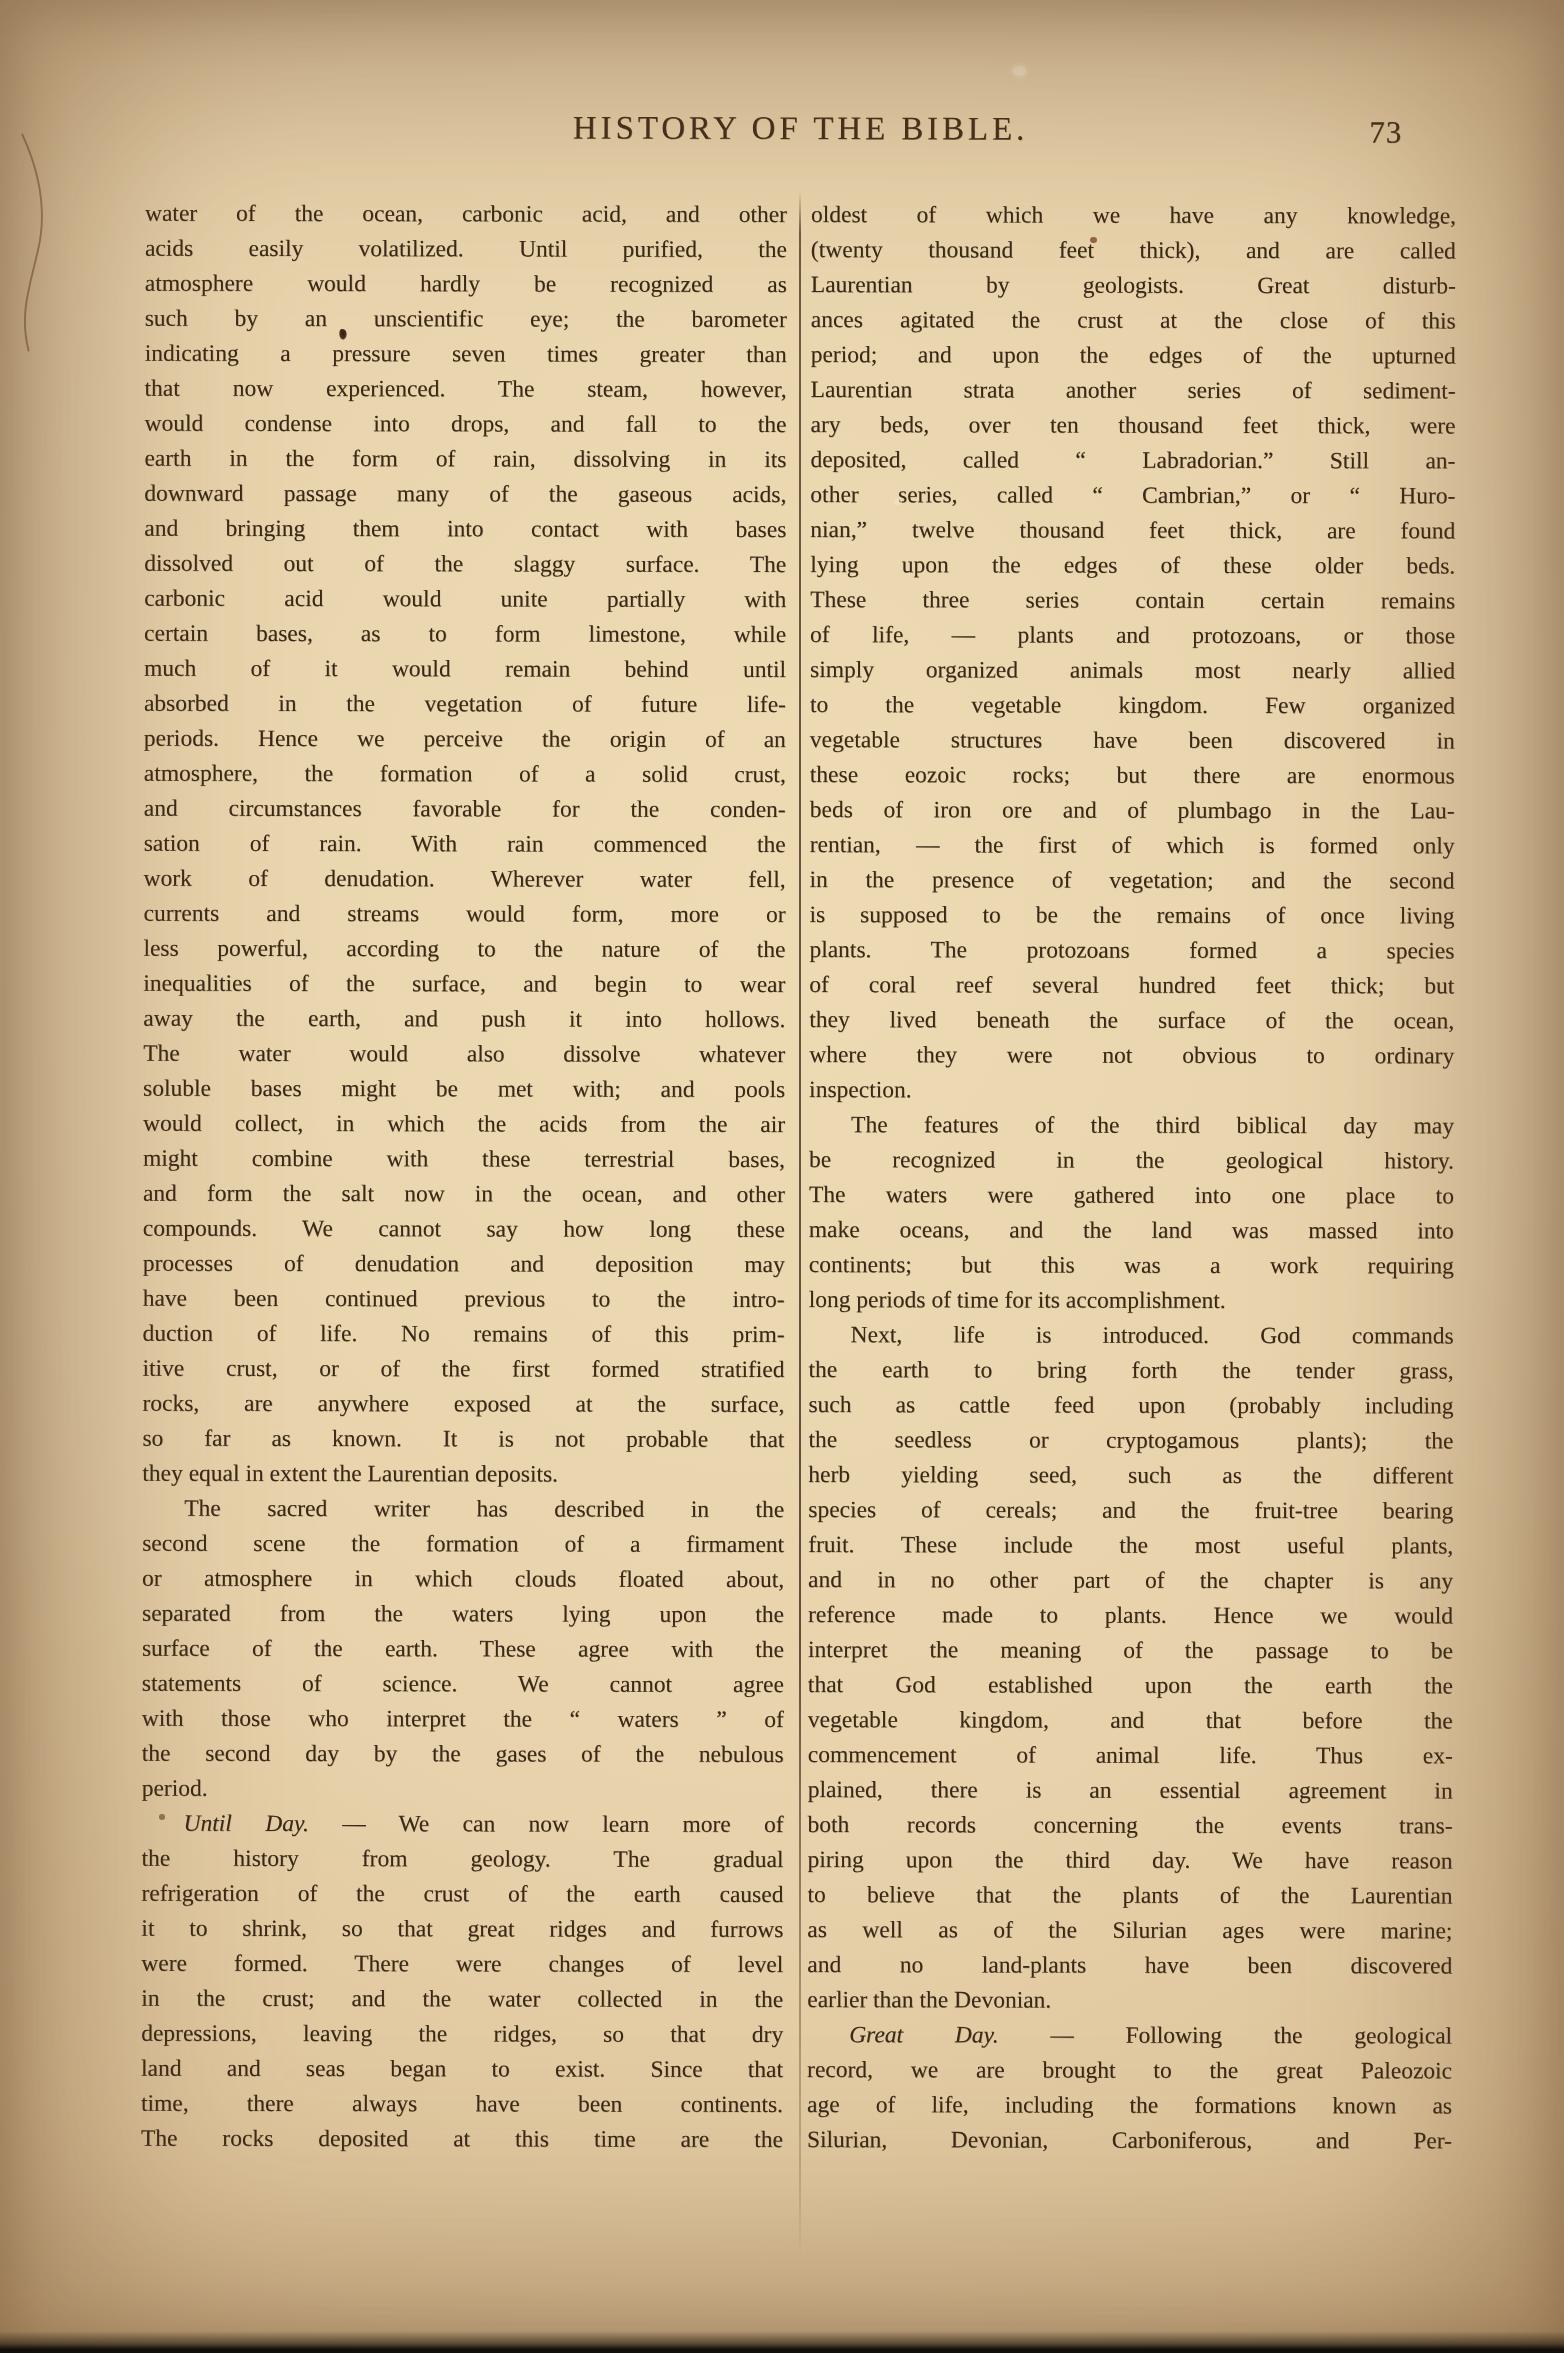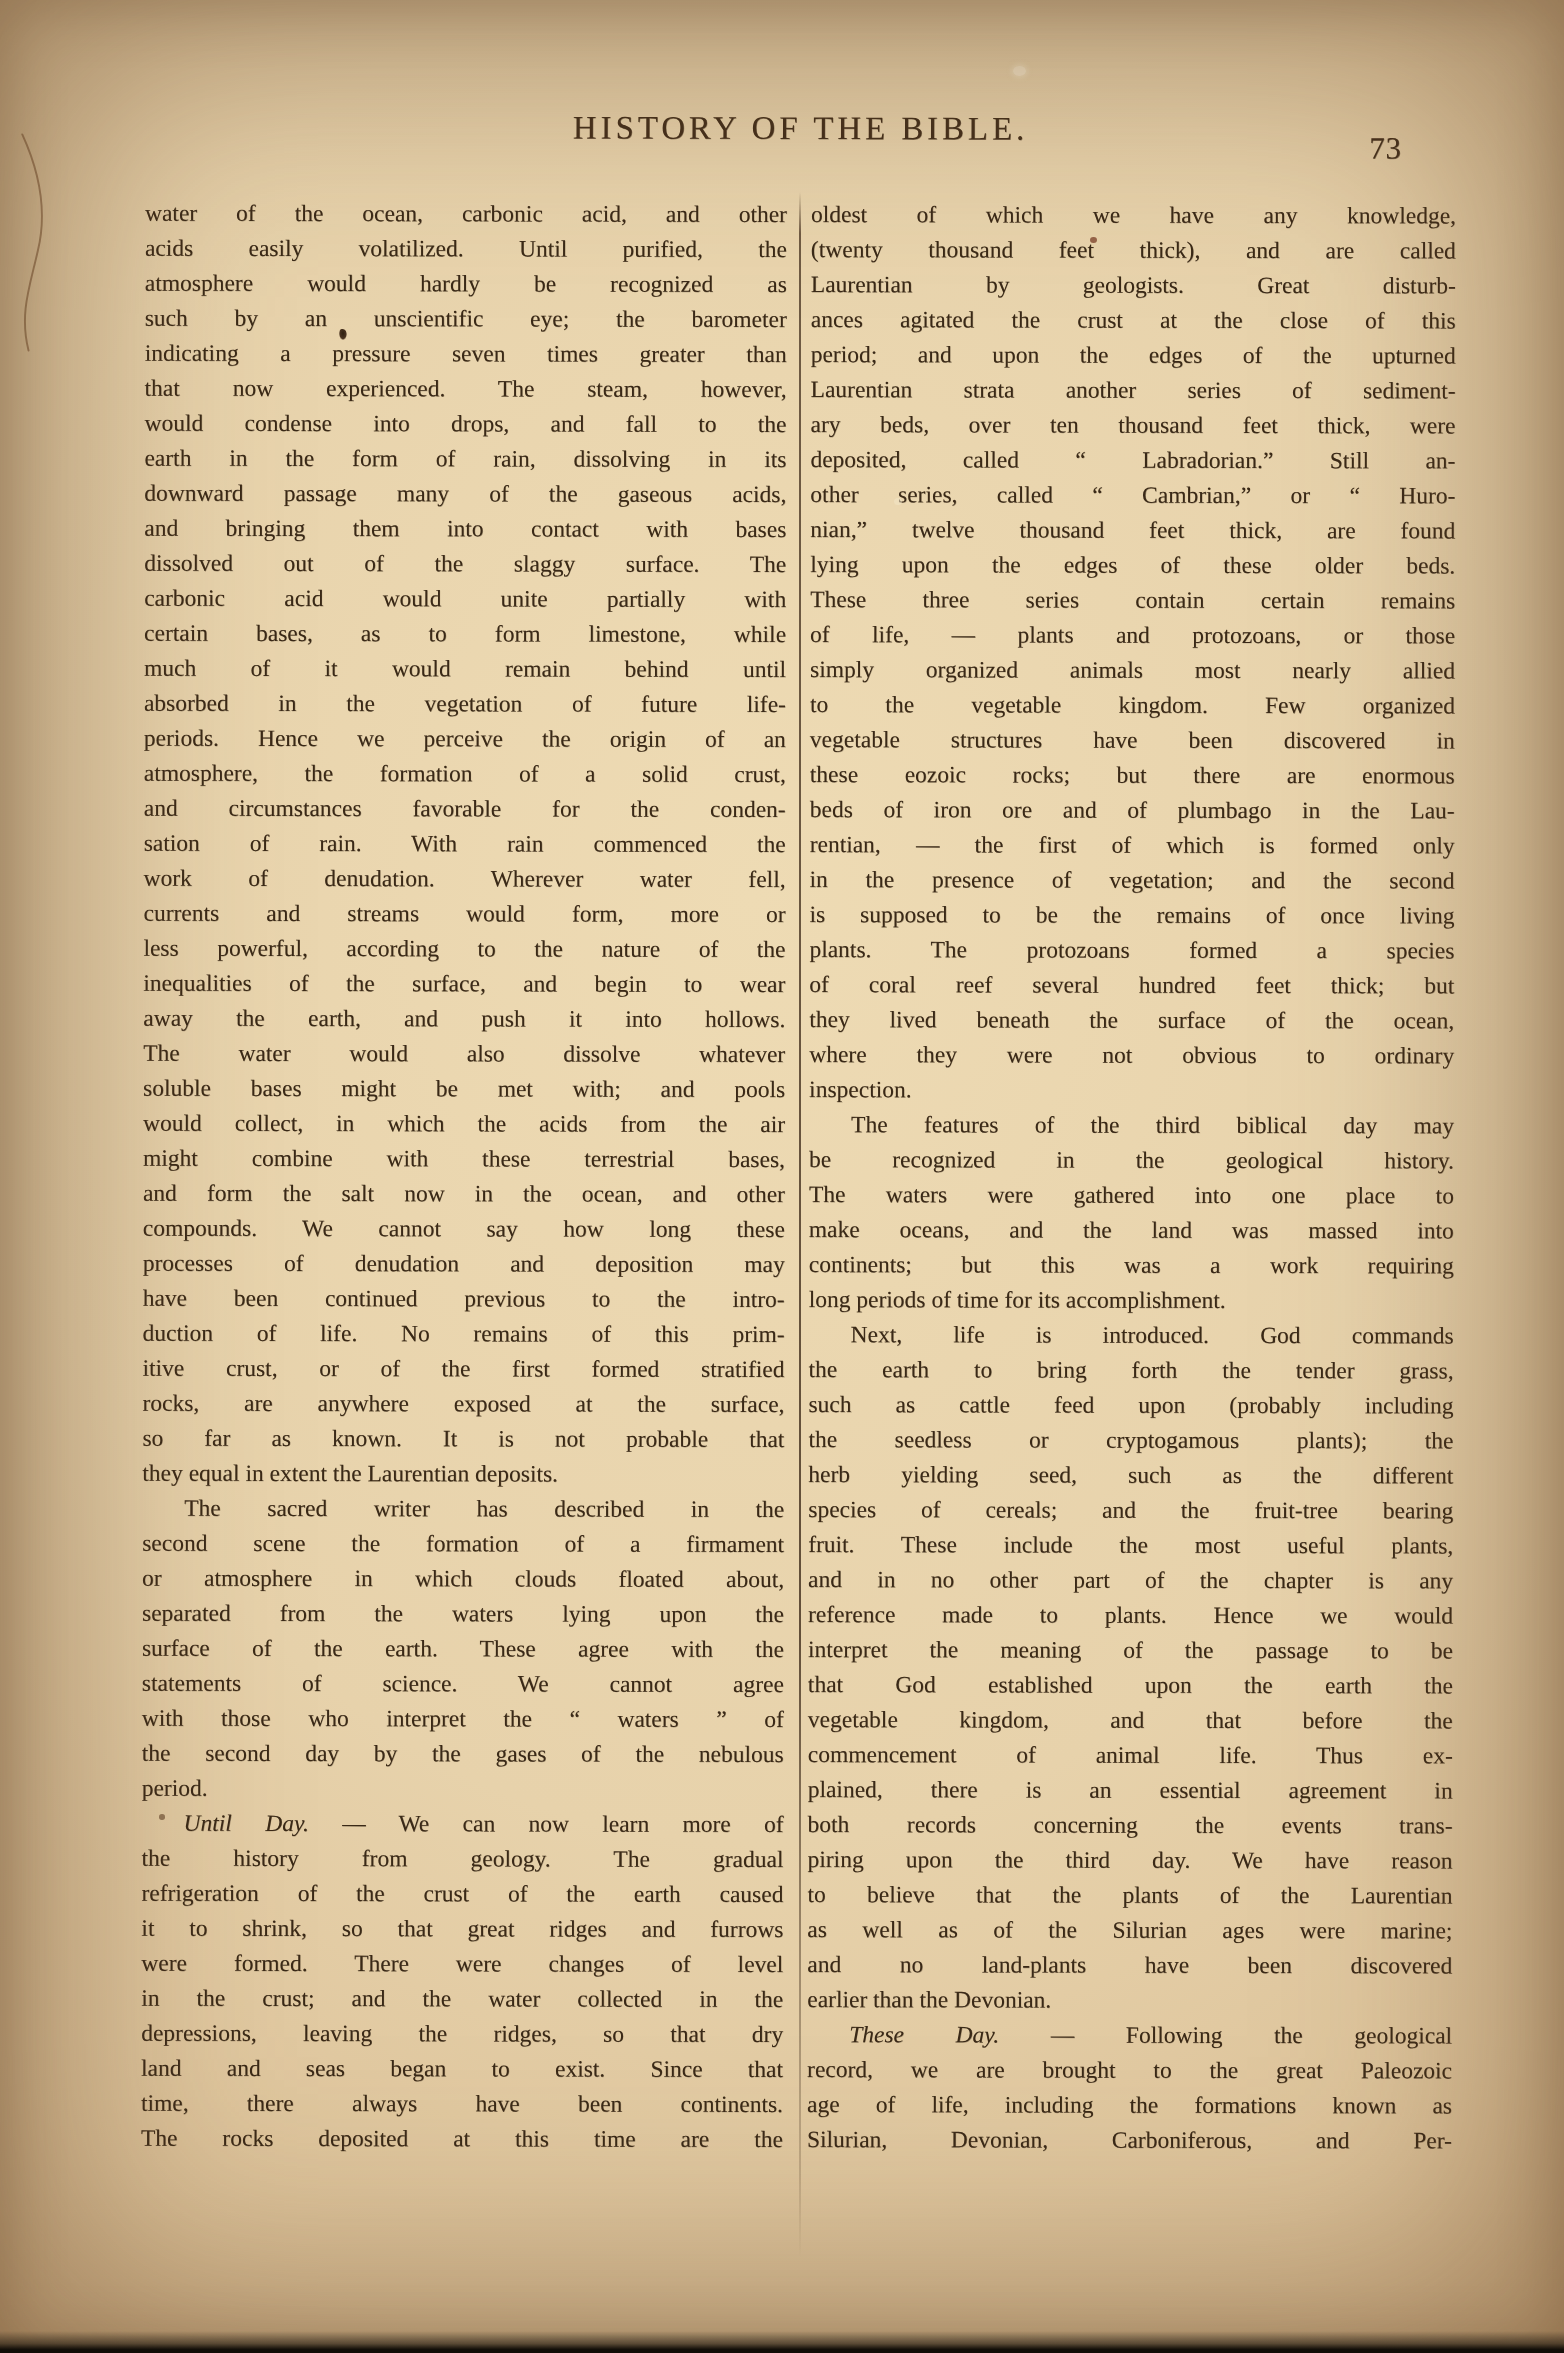--- a/index.html
+++ b/index.html
@@ -29,21 +29,20 @@
   }
   .running-title {
     text-align:center;
     font-size:33px; letter-spacing:3.9px;
     text-shadow:0.5px 0.5px 0 rgba(55,38,20,0.45);
   }
   .page-number {
     position:absolute; right:54px; top:3.1px;
     font-size:31px; letter-spacing:0.8px;
     text-shadow:0.5px 0.5px 0 rgba(55,38,20,0.45);
-    margin-top:16px;
   }
   .divider {
     position:absolute; left:799px; top:192px; width:2.3px; height:2066px; z-index:2;
     background:linear-gradient(180deg,
       rgba(70,50,32,0) 0%, rgba(70,50,32,0.75) 2%,
       rgba(64,45,28,0.8) 70%, rgba(64,45,28,0.2) 96%, rgba(64,45,28,0) 100%);
   }
   .text-block { position:absolute; top:197px; left:0; right:0; z-index:3; transform:rotate(0.12deg); }
   .col {
     position:absolute; top:0;
@@ -201,21 +200,21 @@
           <div class="line">commencement of animal life. Thus ex-</div>
           <div class="line">plained, there is an essential agreement in</div>
           <div class="line">both records concerning the events trans-</div>
           <div class="line">piring upon the third day. We have reason</div>
           <div class="line">to believe that the plants of the Laurentian</div>
           <div class="line">as well as of the Silurian ages were marine;</div>
           <div class="line">and no land-plants have been discovered</div>
           <div class="line para-end">earlier than the Devonian.</div>
         </div>
         <div class="para">
-          <div class="line indent"><i>These Day.</i> — Following the geological</div>
+          <div class="line indent"><i>Great Day.</i> — Following the geological</div>
           <div class="line">record, we are brought to the great Paleozoic</div>
           <div class="line">age of life, including the formations known as</div>
           <div class="line">Silurian, Devonian, Carboniferous, and Per-</div>
         </div>
       </section>
   </main>
 
   <div class="speck speck-light-1"></div>
   <div class="speck speck-light-2"></div>
   <div class="speck speck-dark-1"></div>

